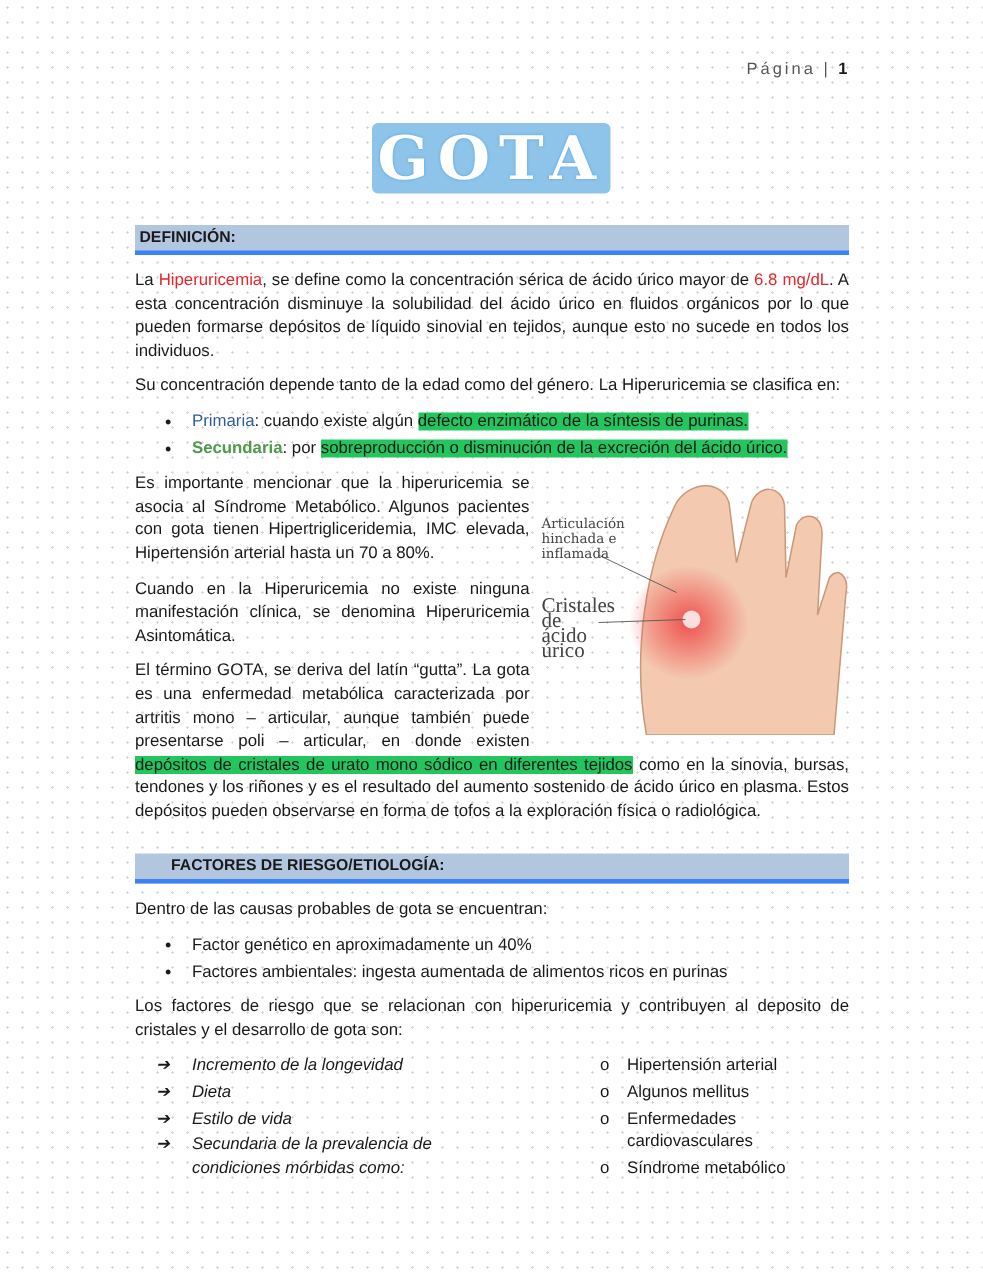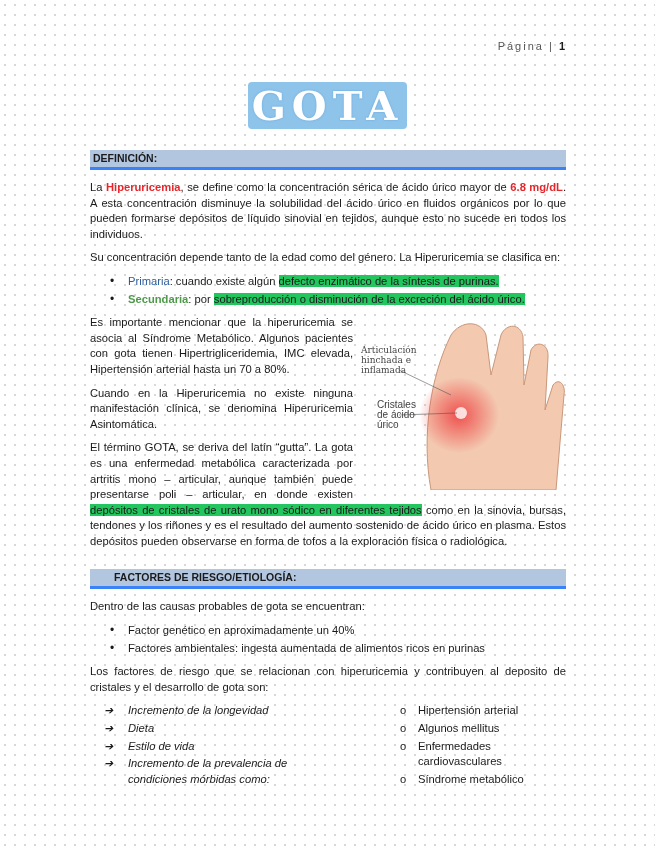--- a/index.html
+++ b/index.html
@@ -21,21 +21,21 @@
     .title span {
       background: #8ec3ea; padding: 0 4px; border-radius: 4px;
       text-shadow: 0 0 2px #5aa6de;
     }
     .content { position: absolute; left: 90px; width: 476px; font-size: 11.2px; line-height: 15.6px; }
     .sec-head {
       background: #b3c6e0; border-bottom: 3px solid #3b82f6; font-weight: bold; font-size: 10.5px;
       padding: 2px 3px; margin: 0 0 10px 0; height: 13px; line-height: 13px;
     }
     p { margin: 0 0 8px 0; text-align: justify; }
-    .red { color: #e5262a; font-weight: bold; }
+    .red { color: #e5262a; font-weight: normal; }
     .hl { background: #22c55e; }
     .prim { color: #2c5d9b; font-weight: normal; }
     .sec { color: #4e9a4a; font-weight: bold; }
     ul.bul { list-style: none; padding: 0; margin: 0 0 8px 0; }
     ul.bul li { position: relative; padding-left: 38px; margin-bottom: 2px; }
     ul.bul li::before { content: "\2022"; position: absolute; left: 20px; font-size: 12px; }
     .float-img {
       float: right; width: 205px; height: 175px; margin: 0 0 4px 8px; position: relative;
     }
     .grid2 { display: flex; }
@@ -80,21 +80,21 @@
           <stop offset="1" stop-color="#ee4444" stop-opacity="0"></stop>
         </radialGradient>
       </defs>
       <path d="M70 175 C60 120 70 60 90 20 C100 5 120 5 125 20 L130 60 L140 20 C145 8 160 8 162 22 L163 70 L170 35 C175 25 188 28 187 42 L184 95 L192 70 C198 62 205 70 203 80 L195 175 Z" fill="#f3c9b0" stroke="#c9977a"></path>
       <ellipse cx="98" cy="100" rx="40" ry="38" fill="url(#inf)"></ellipse>
       <circle cx="100" cy="98" r="6" fill="#fff" opacity="0.8"></circle>
       <line x1="38" y1="55" x2="90" y2="80" stroke="#555" stroke-width="0.6"></line>
       <line x1="38" y1="100" x2="96" y2="98" stroke="#555" stroke-width="0.6"></line>
     </svg>
     <div style="position:absolute;left:0;top:30px;width:60px;font-family:'DejaVu Serif',serif;font-size:9px;line-height:10px;color:#444;">Articulación hinchada e inflamada</div>
-    <div style="position:absolute;left:0;top:85px;width:45px;font-family:Liberation Sans, sans-serif;font-size:10px;line-height:10px;color:#444;margin-left:16px;">Cristales de ácido úrico</div>
+    <div style="position:absolute;left:0;top:85px;width:45px;font-family:Liberation Serif, serif;font-size:14px;line-height:10px;color:#444;">Cristales de ácido úrico</div>
   </div>
 
   <p>Es importante mencionar que la hiperuricemia se asocia al Síndrome Metabólico. Algunos pacientes con gota tienen Hipertrigliceridemia, IMC elevada, Hipertensión arterial hasta un 70 a 80%.</p>
   <p>Cuando en la Hiperuricemia no existe ninguna manifestación clínica, se denomina Hiperuricemia Asintomática.</p>
   <p>
     <span>El término GOTA, se deriva del latín “gutta”. La gota es una enfermedad metabólica caracterizada por artritis mono – articular, aunque también puede presentarse poli – articular, en donde existen </span><span class="hl">depósitos de cristales de urato mono sódico en diferentes tejidos</span><span> como en la sinovia, bursas, tendones y los riñones y es el resultado del aumento sostenido de ácido úrico en plasma. Estos depósitos pueden observarse en forma de tofos a la exploración física o radiológica.</span>
   </p>
 
   <div class="sec-head" style="margin-top:20px;padding-left:24px;">FACTORES DE RIESGO/ETIOLOGÍA:</div>
 
@@ -104,21 +104,21 @@
     <li>Factores ambientales: ingesta aumentada de alimentos ricos en purinas</li>
   </ul>
 
   <p>Los factores de riesgo que se relacionan con hiperuricemia y contribuyen al deposito de cristales y el desarrollo de gota son:</p>
 
   <div class="grid2">
     <div class="col-a">
       <div class="arrow-li">Incremento de la longevidad</div>
       <div class="arrow-li">Dieta</div>
       <div class="arrow-li">Estilo de vida</div>
-      <div class="arrow-li" style="padding-right:70px;">Incremento de la prevalencia de condiciones mórbidas como:</div>
+      <div class="arrow-li" style="padding-right:70px;">Secundaria de la prevalencia de condiciones mórbidas como:</div>
     </div>
     <div class="col-b">
       <div class="o-li">Hipertensión arterial</div>
       <div class="o-li">Algunos mellitus</div>
       <div class="o-li" style="width:100px;">Enfermedades cardiovasculares</div>
       <div class="o-li">Síndrome metabólico</div>
     </div>
   </div>
 </div>
 

